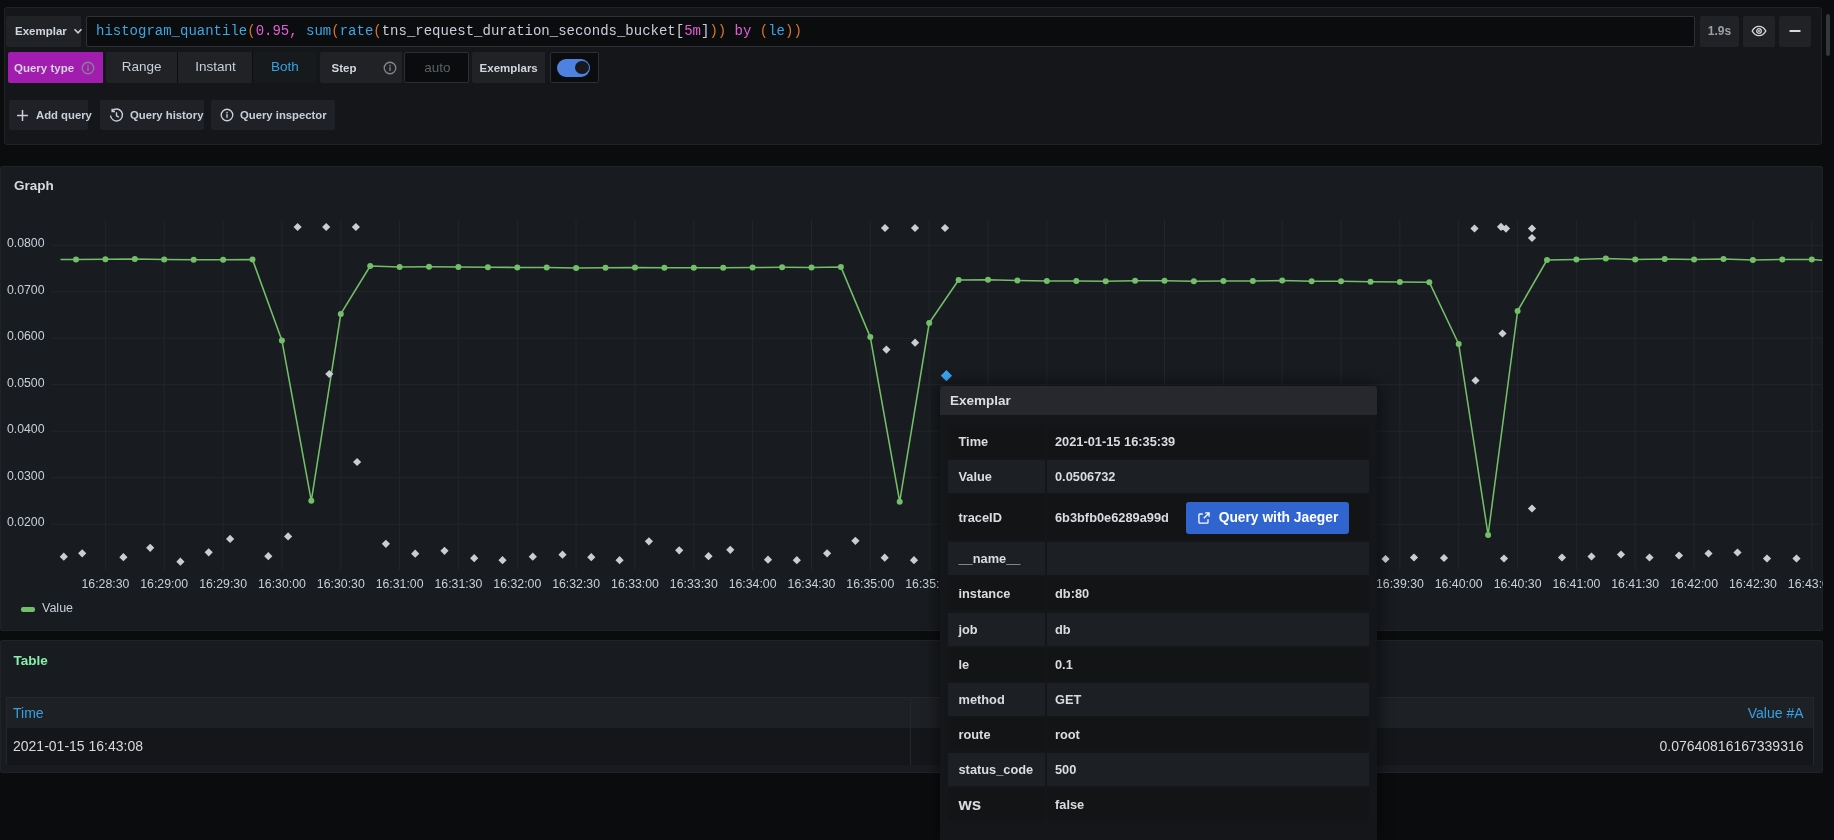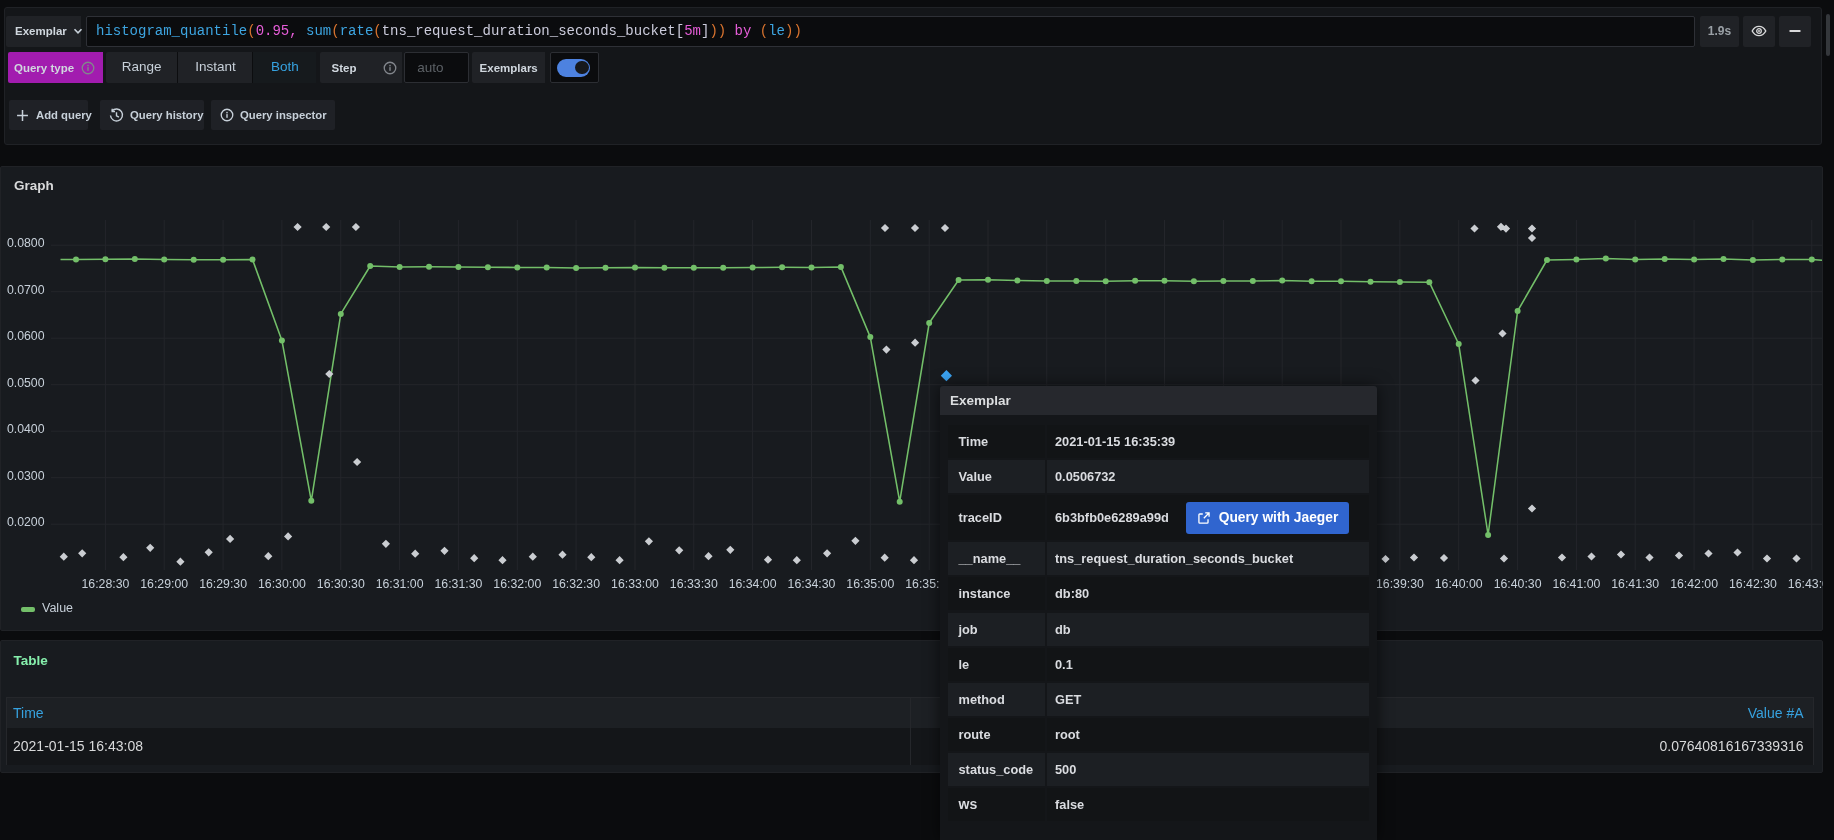--- a/index.html
+++ b/index.html
@@ -56,21 +56,21 @@
     <span style="margin-left:12px;font-size:11.5px;font-weight:700;color:#d0d7de;">Step</span>
     <span style="margin-left:27px;display:flex;">
         <svg width="14" height="14" viewBox="0 0 16 16">
           <circle cx="8" cy="8" r="6.6" fill="none" stroke="#82868c" stroke-width="1.5"></circle>
           <rect x="7.2" y="7" width="1.6" height="4.2" fill="#82868c"></rect>
           <rect x="7.2" y="4.4" width="1.6" height="1.7" fill="#82868c"></rect>
         </svg>
       </span>
   </div>
   <div class="abs" style="left:404.3px;top:52px;width:64.7px;height:31px;background:#0b0c0e;border:1px solid #2c2e33;border-radius:2px;display:flex;align-items:center;">
-    <span style="margin-left:12px;font-size:13.5px;color:#5c6166;">auto</span>
+    <span style="margin-left:19px;font-size:13.5px;color:#5c6166;">auto</span>
   </div>
   <div class="abs" style="left:471.6px;top:52px;width:73.9px;height:31px;background:#202226;border-radius:2px 0 0 2px;display:flex;align-items:center;">
     <span style="margin-left:8px;font-size:11.5px;font-weight:700;color:#d0d7de;">Exemplars</span>
   </div>
   <div class="abs" style="left:549.5px;top:52px;width:49.3px;height:31px;background:#0b0c0e;border:1px solid #2c2e33;border-radius:2px;"></div>
   <div class="abs" style="left:557.4px;top:59.2px;width:32.8px;height:17.4px;background:#4d82e0;border-radius:9px;"></div>
   <div class="abs" style="left:575.4px;top:61.3px;width:13.2px;height:13.2px;background:#17191d;border-radius:50%;"></div>
 
   <div class="abs" style="left:9px;top:100px;width:79px;height:30px;background:#1f2126;border-radius:2px;display:flex;align-items:center;white-space:nowrap;">
     <span style="margin-left:6px;display:flex;">
@@ -235,21 +235,20 @@
       <div style="position:absolute;left:107px;top:74.6px;width:322px;height:33px;background:#1c1f23;"></div>
       <div style="position:absolute;left:18.5px;top:74.6px;height:33px;line-height:33px;font-size:12.8px;font-weight:700;color:#dadce0;">Value</div>
       <div style="position:absolute;left:115px;top:74.6px;height:33px;line-height:33px;font-size:12.8px;font-weight:700;color:#dadce0;">0.0506732</div>
 <div style="position:absolute;left:8px;top:109.7px;width:97px;height:45px;background:#121416;"></div>
       <div style="position:absolute;left:107px;top:109.7px;width:322px;height:45px;background:#121416;"></div>
       <div style="position:absolute;left:18.5px;top:109.7px;height:45px;line-height:45px;font-size:12.8px;font-weight:700;color:#dadce0;">traceID</div>
       <div style="position:absolute;left:115px;top:109.7px;height:45px;line-height:45px;font-size:12.8px;font-weight:700;color:#dadce0;">6b3bfb0e6289a99d</div>
 <div style="position:absolute;left:8px;top:156.8px;width:97px;height:33px;background:#1c1f23;"></div>
       <div style="position:absolute;left:107px;top:156.8px;width:322px;height:33px;background:#1c1f23;"></div>
       <div style="position:absolute;left:18.5px;top:156.8px;height:33px;line-height:33px;font-size:12.8px;font-weight:700;color:#dadce0;">__name__</div>
-      <div style="position:absolute;left:115px;top:156.8px;height:33px;line-height:33px;font-size:12.8px;font-weight:700;color:#dadce0;">tns_request_duration_seconds_bucket</div>
 <div style="position:absolute;left:8px;top:191.9px;width:97px;height:33px;background:#121416;"></div>
       <div style="position:absolute;left:107px;top:191.9px;width:322px;height:33px;background:#121416;"></div>
       <div style="position:absolute;left:18.5px;top:191.9px;height:33px;line-height:33px;font-size:12.8px;font-weight:700;color:#dadce0;">instance</div>
       <div style="position:absolute;left:115px;top:191.9px;height:33px;line-height:33px;font-size:12.8px;font-weight:700;color:#dadce0;">db:80</div>
 <div style="position:absolute;left:8px;top:227.0px;width:97px;height:33px;background:#1c1f23;"></div>
       <div style="position:absolute;left:107px;top:227.0px;width:322px;height:33px;background:#1c1f23;"></div>
       <div style="position:absolute;left:18.5px;top:227.0px;height:33px;line-height:33px;font-size:12.8px;font-weight:700;color:#dadce0;">job</div>
       <div style="position:absolute;left:115px;top:227.0px;height:33px;line-height:33px;font-size:12.8px;font-weight:700;color:#dadce0;">db</div>
 <div style="position:absolute;left:8px;top:262.1px;width:97px;height:33px;background:#121416;"></div>
       <div style="position:absolute;left:107px;top:262.1px;width:322px;height:33px;background:#121416;"></div>
@@ -262,21 +261,21 @@
 <div style="position:absolute;left:8px;top:332.3px;width:97px;height:33px;background:#121416;"></div>
       <div style="position:absolute;left:107px;top:332.3px;width:322px;height:33px;background:#121416;"></div>
       <div style="position:absolute;left:18.5px;top:332.3px;height:33px;line-height:33px;font-size:12.8px;font-weight:700;color:#dadce0;">route</div>
       <div style="position:absolute;left:115px;top:332.3px;height:33px;line-height:33px;font-size:12.8px;font-weight:700;color:#dadce0;text-align:center;">root</div>
 <div style="position:absolute;left:8px;top:367.4px;width:97px;height:33px;background:#1c1f23;"></div>
       <div style="position:absolute;left:107px;top:367.4px;width:322px;height:33px;background:#1c1f23;"></div>
       <div style="position:absolute;left:18.5px;top:367.4px;height:33px;line-height:33px;font-size:12.8px;font-weight:700;color:#dadce0;">status_code</div>
       <div style="position:absolute;left:115px;top:367.4px;height:33px;line-height:33px;font-size:12.8px;font-weight:700;color:#dadce0;">500</div>
 <div style="position:absolute;left:8px;top:402.5px;width:97px;height:33px;background:#121416;"></div>
       <div style="position:absolute;left:107px;top:402.5px;width:322px;height:33px;background:#121416;"></div>
-      <div style="position:absolute;left:18.5px;top:402.5px;height:33px;line-height:33px;font-size:14px;font-weight:700;color:#dadce0;">ws</div>
+      <div style="position:absolute;left:18.5px;top:402.5px;height:33px;line-height:33px;font-size:17px;font-weight:700;color:#dadce0;">ws</div>
       <div style="position:absolute;left:115px;top:402.5px;height:33px;line-height:33px;font-size:12.8px;font-weight:700;color:#dadce0;">false</div>
 <div style="position:absolute;left:245.6px;top:116.5px;width:163.8px;height:31.5px;background:#3065cf;border-radius:3px;display:flex;align-items:center;justify-content:center;gap:8px;">
         <svg width="14" height="14" viewBox="0 0 16 16">
           <path d="M6.6 3.4H3.2a1 1 0 0 0-1 1v8.4a1 1 0 0 0 1 1h8.4a1 1 0 0 0 1-1V9.4" fill="none" stroke="#fff" stroke-width="1.5"></path>
           <path d="M9.4 2.2h4.4v4.4M13.4 2.6L7.8 8.2" fill="none" stroke="#fff" stroke-width="1.5"></path>
         </svg>
         <span style="font-size:13.8px;font-weight:700;color:#fff;">Query with Jaeger</span>
       </div>
   </div>
 

